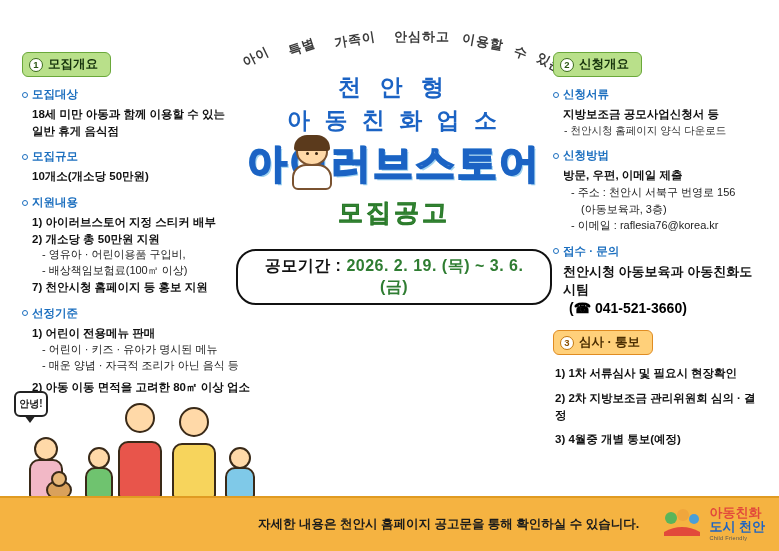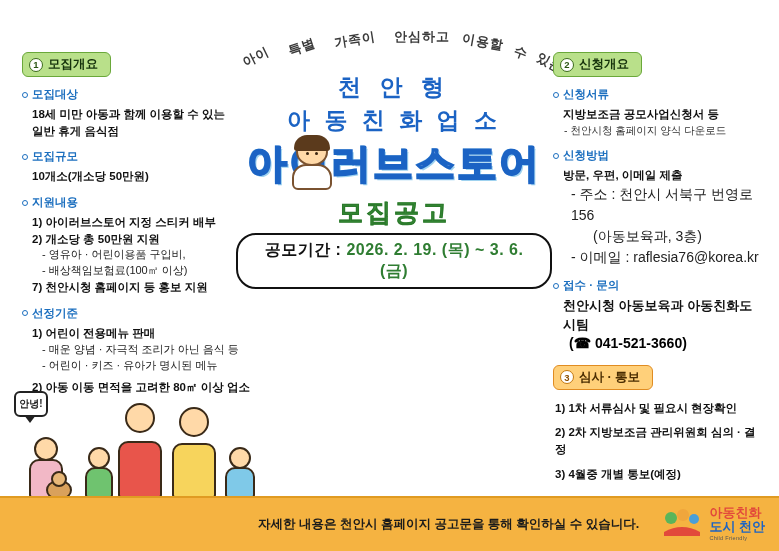--- a/index.html
+++ b/index.html
@@ -145,21 +145,21 @@
   }
   .subtitle {
     font-size: 25px;
     font-weight: bold;
     color: #4aa64a;
     -webkit-text-stroke: 0.6px #2c7a2c;
     margin-top: 12px;
     letter-spacing: 3px;
   }
   .period-box {
-    margin: 4px auto 0 auto;
+    margin: 20px auto 0 auto;
     display: inline-block;
     background: #ffffff;
     border: 2.5px solid #111111;
     border-radius: 20px;
     padding: 5px 16px;
     font-size: 16px;
     font-weight: bold;
     color: #2f7d32;
     letter-spacing: 0.5px;
   }
@@ -241,21 +241,21 @@
   .speech:after {
     content:''; position:absolute; bottom:-8px; left:8px;
     border-left:6px solid transparent; border-right:6px solid transparent;
     border-top:8px solid #222;
   }
   .person { position:absolute; bottom:0; }
   .head { border-radius:50%; border:2px solid #3a2a18; position:absolute; left:50%; transform:translateX(-50%); top:0; }
   .torso { position:absolute; left:50%; transform:translateX(-50%); border:2px solid #3a2a18; border-radius:10px 10px 4px 4px; }
 
   
-  .addr { margin-left: 18px; font-size: 14px; color:#222; line-height:1.5; }
+  .addr { margin-left: 18px; font-size: 11px; color:#222; line-height:1.5; }
   .phone-line { font-size: 14px; font-weight:bold; margin-left:16px; }
 
   .rule-note { font-size:10.5px; color:#333; margin-left:11px; line-height:1.5; }
 </style>
 </head>
 <body>
 
 <div class="poster">
 
   <div class="left-col">
@@ -297,22 +297,22 @@
       <div class="line">7) 천안시청 홈페이지 등 홍보 지원</div>
     </div>
 
     
     <div class="blk">
       <div class="sub">
         <span class="ring"></span>
         <span>선정기준</span>
       </div>
       <div class="line">1) 어린이 전용메뉴 판매</div>
+      <div class="line thin">- 어린이 · 키즈 · 유아가 명시된 메뉴</div>
       <div class="line thin">- 매운 양념 · 자극적 조리가 아닌 음식 등</div>
-      <div class="line thin">- 어린이 · 키즈 · 유아가 명시된 메뉴</div>
       <div class="line" style="margin-top:6px;">2) 아동 이동 면적을 고려한 80㎡ 이상 업소</div>
     </div>
   </div>
 
   <div class="center">
     <div class="arc-text">
       <span style="left:6px; top:18px; transform:rotate(-26deg);">아이</span>
       <span style="left:52px; top:8px; transform:rotate(-18deg);">특별</span>
       <span style="left:98px; top:1px; transform:rotate(-9deg);">가족이</span>
       <span style="left:158px; top:-2px; transform:rotate(0deg);">안심하고</span>
@@ -361,21 +361,21 @@
     </div>
 
     
     <div class="blk">
       <div class="sub">
         <span class="ring"></span>
         <span>신청방법</span>
       </div>
       <div class="line">방문, 우편, 이메일 제출</div>
       <div class="addr">- 주소 : 천안시 서북구 번영로 156</div>
-      <div class="addr" style="margin-left:40px;">(아동보육과, 3층)</div>
+      <div class="addr" style="margin-left:28px;">(아동보육과, 3층)</div>
       <div class="addr">- 이메일 : raflesia76@korea.kr</div>
     </div>
 
     
     <div class="blk">
       <div class="sub">
         <span class="ring"></span>
         <span>접수 · 문의</span>
       </div>
       <div class="line sm">천안시청 아동보육과 아동친화도시팀</div>

